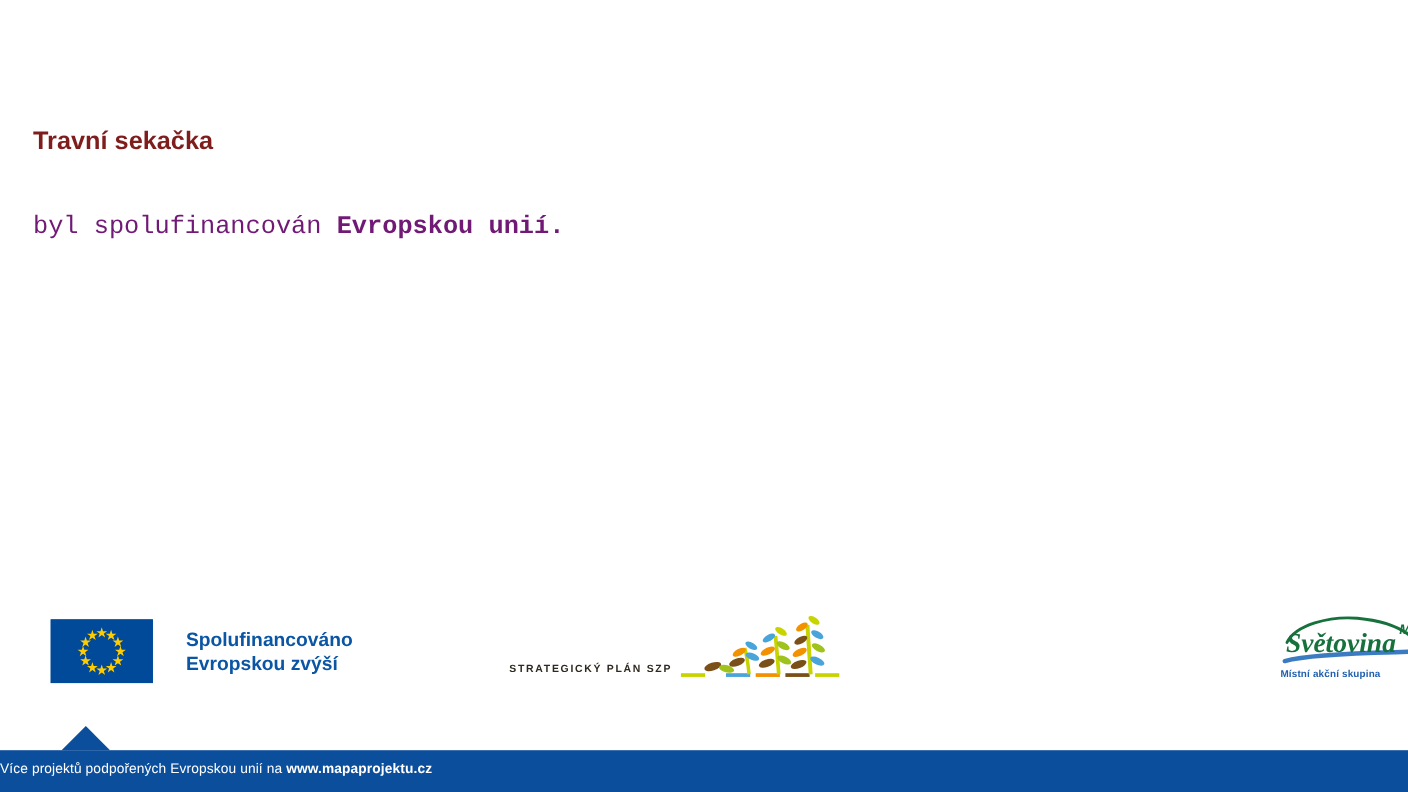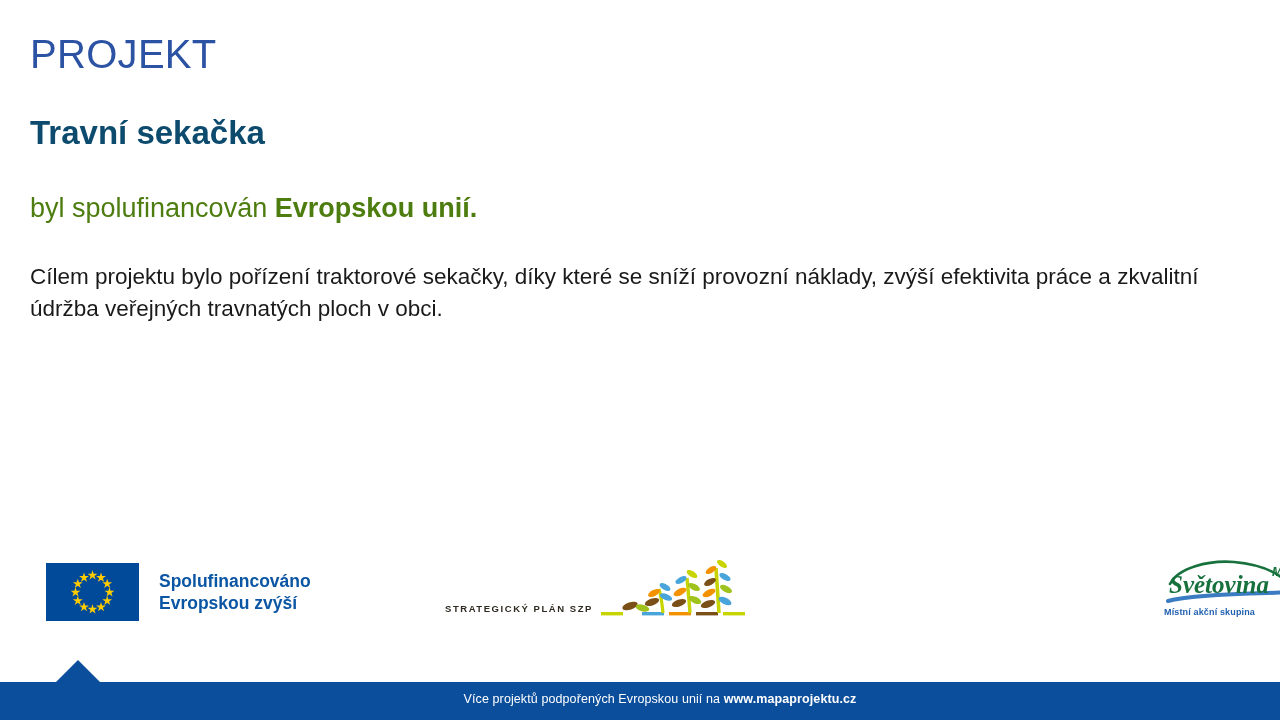--- a/index.html
+++ b/index.html
@@ -31,36 +31,37 @@
     color: #2B52A3;
     letter-spacing: 0.3px;
     line-height: 1.05;
     white-space: nowrap;
   }
 
   .project-title {
     position: absolute;
     left: 30px;
     top: 115px;
-    font-size: 33px;
+    font-size: 23px;
     font-weight: bold;
-    color: #0c4a6e;
+    color: #7f1d1d;
     line-height: 1.1;
     white-space: nowrap;
   }
 
   .cofin-line {
     position: absolute;
     left: 30px;
     top: 193px;
-    font-size: 27px;
+    font-size: 23px;
     font-weight: 400;
-    color: #4d7c0f;
+    color: #701a75;
     line-height: 1.15;
     white-space: nowrap;
+    font-family: Liberation Mono, monospace;
   }
   .cofin-line .strong {
     font-weight: bold;
   }
 
   .body-text {
     position: absolute;
     left: 30px;
     top: 261px;
     width: 1225px;
@@ -70,21 +71,21 @@
     line-height: 1.42;
   }
 
   
   .logo-eu {
     position: absolute;
     left: 32px;
     top: 563px;
     display: flex;
     align-items: center;
-    gap: 20px;
+    gap: 30px;
     padding-left: 14px;
   }
   .eu-flag {
     width: 93px;
     height: 58px;
     background: #014A9A;
     position: relative;
     flex: 0 0 auto;
   }
   .eu-flag svg { display: block; }
@@ -92,21 +93,21 @@
     font-size: 17.5px;
     line-height: 1.26;
     color: #0B56A4;
     font-weight: 600;
     white-space: nowrap;
   }
 
   
   .logo-szp {
     position: absolute;
-    left: 445px;
+    left: 463px;
     top: 556px;
     display: flex;
     align-items: flex-end;
   }
   .szp-text {
     font-size: 9.5px;
     letter-spacing: 1.55px;
     color: #2F2A20;
     font-weight: 600;
     white-space: nowrap;
@@ -148,42 +149,38 @@
     height: 0;
     border-left: 22px solid transparent;
     border-right: 22px solid transparent;
     border-bottom: 22px solid #0B4E9B;
   }
   .bar-text {
     position: absolute;
     left: 0;
     right: 0;
     top: 692px;
-    text-align: center;
     font-size: 12.5px;
     color: #ffffff;
     letter-spacing: 0.1px;
-    margin-left: 40px;
   }
   .bar-text .strong { font-weight: bold; }
 </style>
 </head>
 <body>
 
 <div class="slide">
 
-  <div class="kicker">PROJEKT</div>
 
   <div class="project-title">Travní sekačka</div>
 
   <div class="cofin-line">
     <span>byl spolufinancován </span><span class="strong">Evropskou unií.</span>
   </div>
 
-  <div class="body-text">Cílem projektu bylo pořízení traktorové sekačky, díky které se sníží provozní náklady, zvýší efektivita práce a zkvalitní údržba veřejných travnatých ploch v obci.</div>
 
   <div class="logo-eu">
     <div class="eu-flag">
       <svg width="93" height="58" viewBox="0 0 93 58" aria-hidden="true">
         <rect x="0" y="0" width="93" height="58" fill="#014A9A"></rect>
         <g fill="#FFCC00">
 
           <polygon points="46.5,7.2 47.66,10.78 51.42,10.78 48.38,12.99 49.54,16.57 46.5,14.36 43.46,16.57 44.62,12.99 41.58,10.78 45.34,10.78"></polygon>
           <polygon points="55,9.5 56.16,13.08 59.92,13.08 56.88,15.29 58.04,18.87 55,16.66 51.96,18.87 53.12,15.29 50.08,13.08 53.84,13.08"></polygon>
           <polygon points="61.2,15.7 62.36,19.28 66.12,19.28 63.08,21.49 64.24,25.07 61.2,22.86 58.16,25.07 59.32,21.49 56.28,19.28 60.04,19.28"></polygon>

